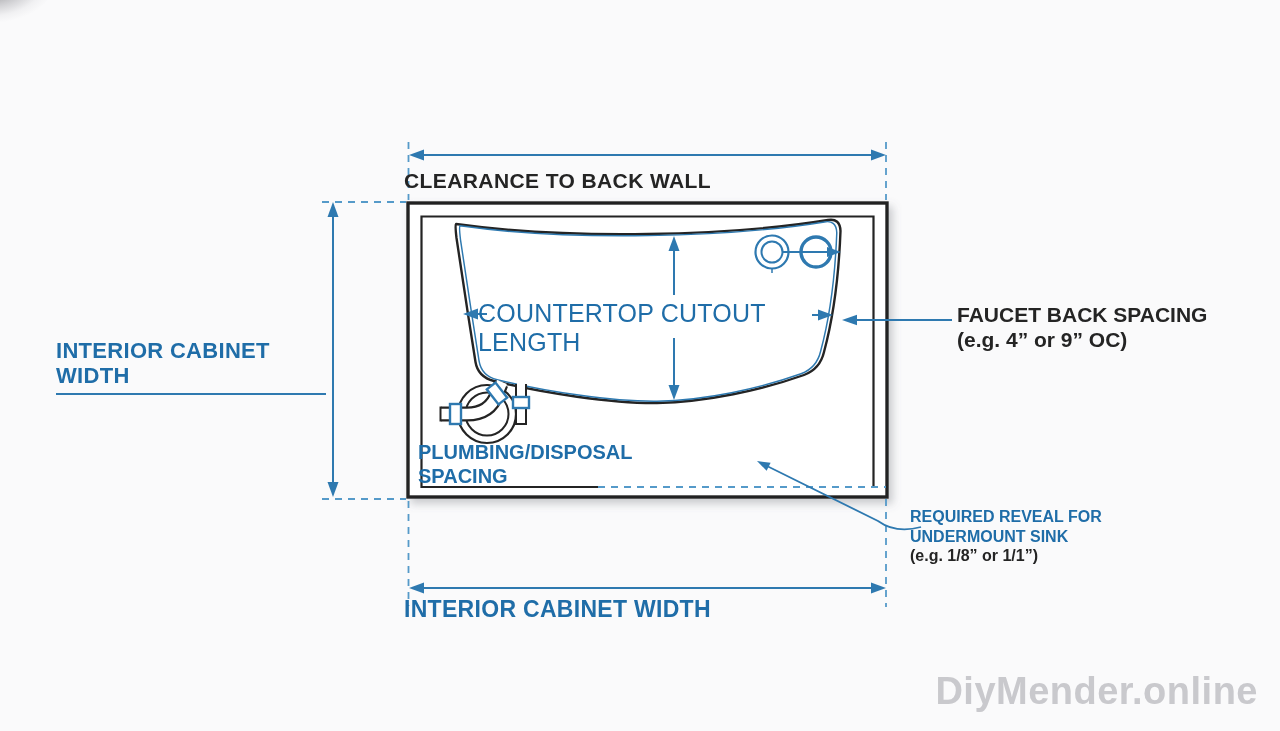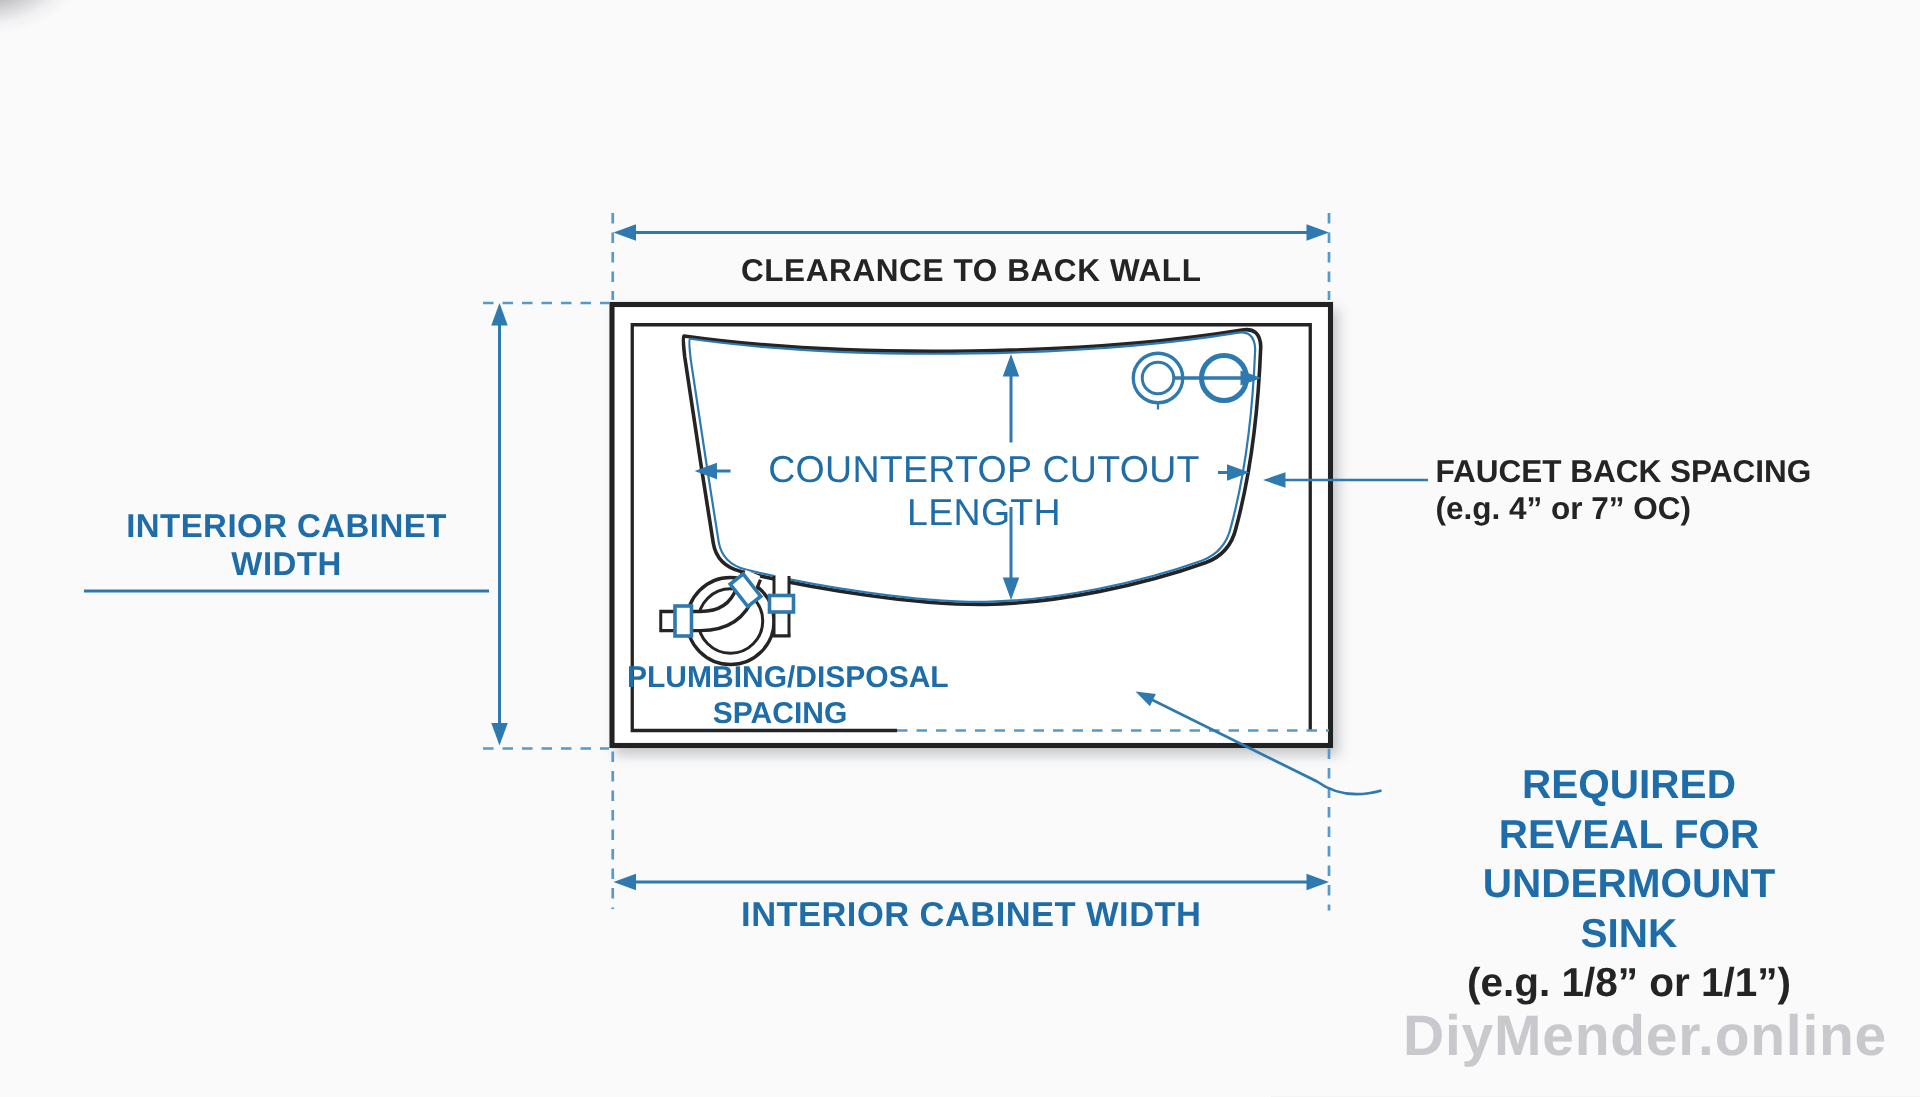--- a/index.html
+++ b/index.html
@@ -18,30 +18,30 @@
   }
   .corner-smudge{
     position:absolute;left:0;top:0;width:110px;height:80px;pointer-events:none;
     background:radial-gradient(ellipse 90px 55px at -12px -18px,
       rgba(35,35,40,0.60), rgba(110,110,118,0.28) 45%, rgba(160,160,168,0.10) 62%, transparent 75%);
   }
   svg.linework{position:absolute;left:0;top:0;}
   .lbl{position:absolute;line-height:1.15;}
   .blue{color:var(--accent-blue,#1f6da8);}
   .black{color:var(--ink,#242424);}
-  .ctr{text-align:center;}
+  .ctr{}
   .clearance-label{left:404px;top:169px;width:487px;font-size:21px;font-weight:700;letter-spacing:.4px;}
   .left-width-label{
     left:56px;top:338px;width:270px;font-size:22px;font-weight:700;letter-spacing:.3px;
     padding-bottom:4px;border-bottom:2px solid var(--line-blue,#2e79b0);
   }
   .cutout-label{left:478px;top:299px;width:356px;font-size:25px;font-weight:400;letter-spacing:.2px;}
   .faucet-label{left:957px;top:303px;width:260px;font-size:21px;font-weight:700;line-height:1.18;}
   .plumbing-label{left:418px;top:441px;width:204px;font-size:20px;font-weight:700;line-height:1.18;}
-  .reveal-label{left:958px;top:507px;width:256px;font-size:27px;font-weight:700;line-height:1.22;}
+  .reveal-label{left:910px;top:507px;width:256px;font-size:16px;font-weight:700;line-height:1.22;}
   .bottom-width-label{left:404px;top:596px;width:487px;font-size:23px;font-weight:700;letter-spacing:.3px;}
   .watermark{right:22px;top:670px;font-size:38px;font-weight:700;letter-spacing:.5px;color:var(--watermark-gray,#c9c9cd);}
   
   .kstroke{stroke:var(--ink,#242424);fill:none;}
   .bstroke{stroke:var(--line-blue,#2e79b0);fill:none;}
   .bfill{fill:var(--line-blue,#2e79b0);stroke:none;}
   .dstroke{stroke:var(--dash-blue,#559ac9);fill:none;stroke-dasharray:7 6;stroke-width:1.8;}
   .wfill{fill:#ffffff;}
 </style>
 </head>
@@ -165,21 +165,21 @@
   </svg>
 
   <div class="lbl clearance-label ctr black">CLEARANCE TO BACK WALL</div>
 
   <div class="lbl left-width-label ctr blue">INTERIOR CABINET WIDTH</div>
 
   <div class="lbl cutout-label ctr blue">COUNTERTOP CUTOUT LENGTH</div>
 
   <div class="lbl faucet-label black">
     <div>FAUCET BACK SPACING</div>
-    <div>(e.g. 4” or 7” OC)</div>
+    <div>(e.g. 4” or 9” OC)</div>
   </div>
 
   <div class="lbl plumbing-label ctr blue">
     <div>PLUMBING/DISPOSAL</div>
     <div>SPACING</div>
   </div>
 
   <div class="lbl reveal-label ctr">
     <div class="blue">REQUIRED REVEAL FOR</div>
     <div class="blue">UNDERMOUNT SINK</div>

